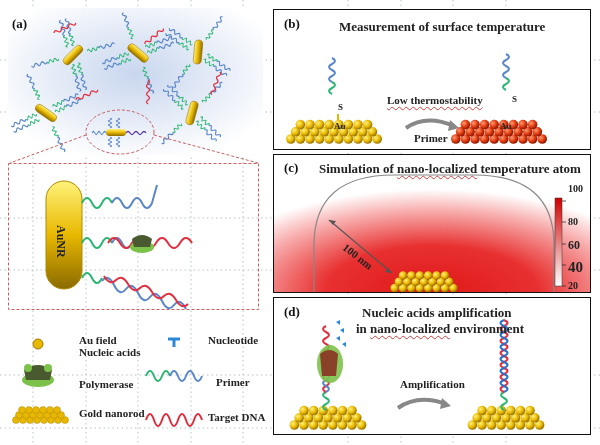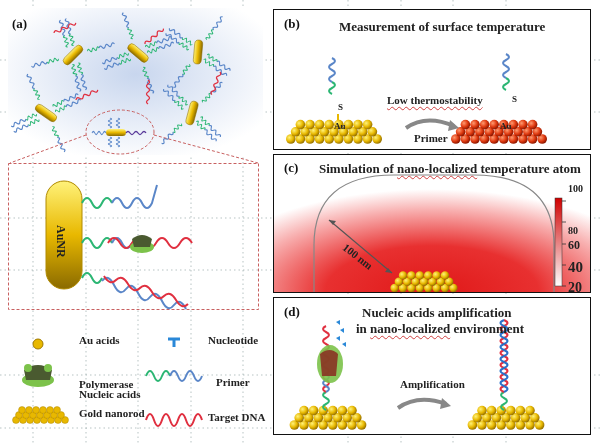--- a/index.html
+++ b/index.html
@@ -106,33 +106,33 @@
     <path d="M74,115 q5,-10 10,0 t10,0" fill="none" stroke="#2bb673" stroke-width="2"></path>
     <path d="M94,118 q6,-8 12,4 t12,4 t12,4 t12,4 t12,4 t12,4 t12,4" fill="none" stroke="#5a86c8" stroke-width="2"></path>
     <path d="M96,113 q6,10 12,4 t12,4 t12,4 t12,4 t12,4 t12,4 t12,4" fill="none" stroke="#e03040" stroke-width="2"></path>
   </svg>
   <div class="txt" style="left:46px;top:225px;transform:rotate(90deg);transform-origin:left top;font-size:12px;left:68px;">AuNR</div>
 
   <div>
     <svg width="12" height="12" style="left:32px;top:338px;">
         <circle cx="6" cy="6" r="5" fill="#e8b800" stroke="#a07a00"></circle>
       </svg>
-    <div class="txt" style="left:79px;top:334px;">Au acids</div>
+    <div class="txt" style="left:79px;top:334px;">Au field</div>
     <svg width="14" height="10" style="left:167px;top:338px;">
         <path d="M1,1 h12 M7,1 v8" stroke="#2a88d8" stroke-width="3"></path>
       </svg>
     <div class="txt" style="left:208px;top:334px;">Nucleotide</div>
 
     <svg width="36" height="26" style="left:20px;top:362px;">
         <ellipse cx="18" cy="18" rx="16" ry="7" fill="#7cc24a"></ellipse>
         <path d="M4,8 q14,-10 28,0 l-2,10 l-24,0 z" fill="#4a5a30"></path>
         <circle cx="8" cy="6" r="4" fill="#7cc24a"></circle>
         <circle cx="28" cy="6" r="4" fill="#7cc24a"></circle>
       </svg>
-    <div class="txt" style="left:79px;top:388px;">Nucleic acids</div>
+    <div class="txt" style="left:79px;top:346px;">Nucleic acids</div>
     <div class="txt" style="left:79px;top:378px;">Polymerase</div>
     <svg width="60" height="12" style="left:145px;top:368px;">
         <path d="M1,8 q4,-10 8,0 t8,0 t8,0" fill="none" stroke="#2bb673" stroke-width="2"></path>
         <path d="M25,8 q4,-10 8,0 t8,0 t8,0 t8,0" fill="none" stroke="#5a86c8" stroke-width="2"></path>
       </svg>
     <div class="txt" style="left:208px;top:376px;margin-left:8px;">Primer</div>
 
     <svg width="60" height="20" style="left:8px;top:405px;">
       <g fill="#e8b800" stroke="#a07a00" stroke-width=".4">
         <circle cx="8" cy="15" r="3.5"></circle>
@@ -306,24 +306,24 @@
         <line x1="288" y1="110" x2="292" y2="110"></line>
         <line x1="288" y1="131" x2="292" y2="131"></line>
       </g>
   </svg>
   <div class="lbl" style="left:10px;top:5px;">(c)</div>
   <div class="title" style="left:45px;top:6px;">
     <span>Simulation of </span><span class="wavy">nano-localized</span><span> temperature atom</span>
   </div>
   <div class="txt" style="left:74px;top:86px;transform:rotate(38deg);transform-origin:left top;">100 nm</div>
   <div class="txt" style="left:294px;top:28px;font-size:10px;">100</div>
-  <div class="txt" style="left:294px;top:61px;font-size:10px;margin-top:9px;">80</div>
+  <div class="txt" style="left:294px;top:61px;font-size:10px;">80</div>
   <div class="txt" style="left:294px;top:83px;font-size:12px;">60</div>
   <div class="txt" style="left:294px;top:104px;font-size:15px;">40</div>
-  <div class="txt" style="left:294px;top:125px;font-size:14px;">20</div>
+  <div class="txt" style="left:294px;top:125px;font-size:10px;">20</div>
 </div>
 
 <div class="panel" style="left:273px;top:297px;width:316px;height:136px;">
   <svg width="316" height="136" style="left:0;top:0;">
     <g id="pileDL">
         <circle cx="20.4" cy="127" r="4.8" fill="url(#goldBall)"></circle>
         <circle cx="30" cy="127" r="4.8" fill="url(#goldBall)"></circle>
         <circle cx="39.599999999999994" cy="127" r="4.8" fill="url(#goldBall)"></circle>
         <circle cx="49.199999999999996" cy="127" r="4.8" fill="url(#goldBall)"></circle>
         <circle cx="58.8" cy="127" r="4.8" fill="url(#goldBall)"></circle>

